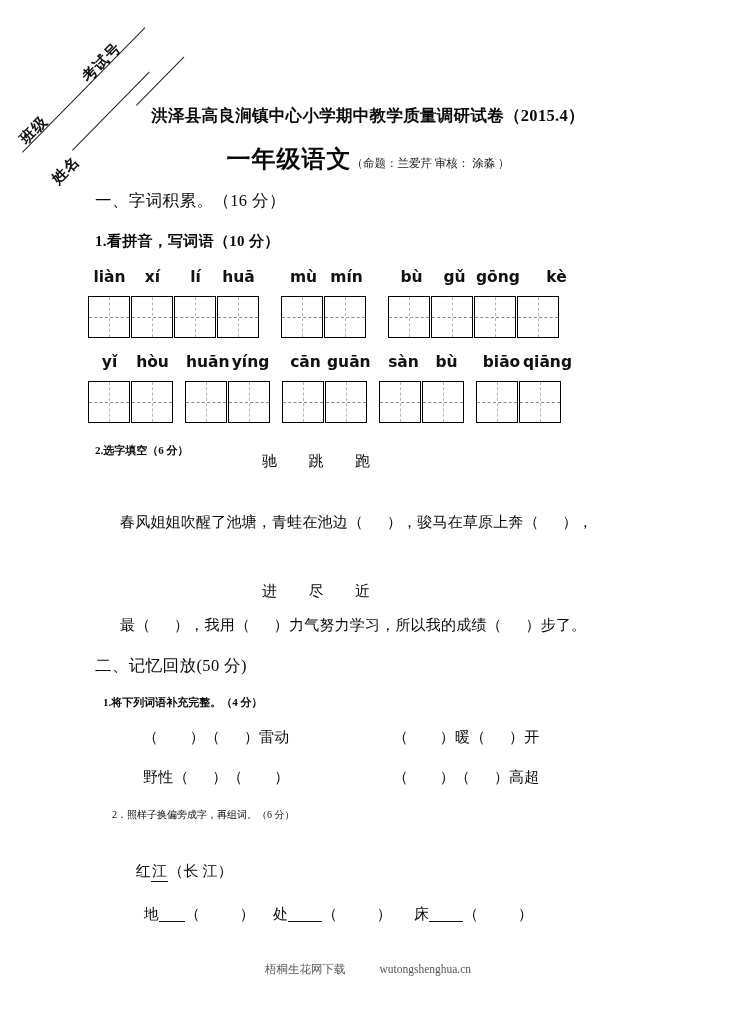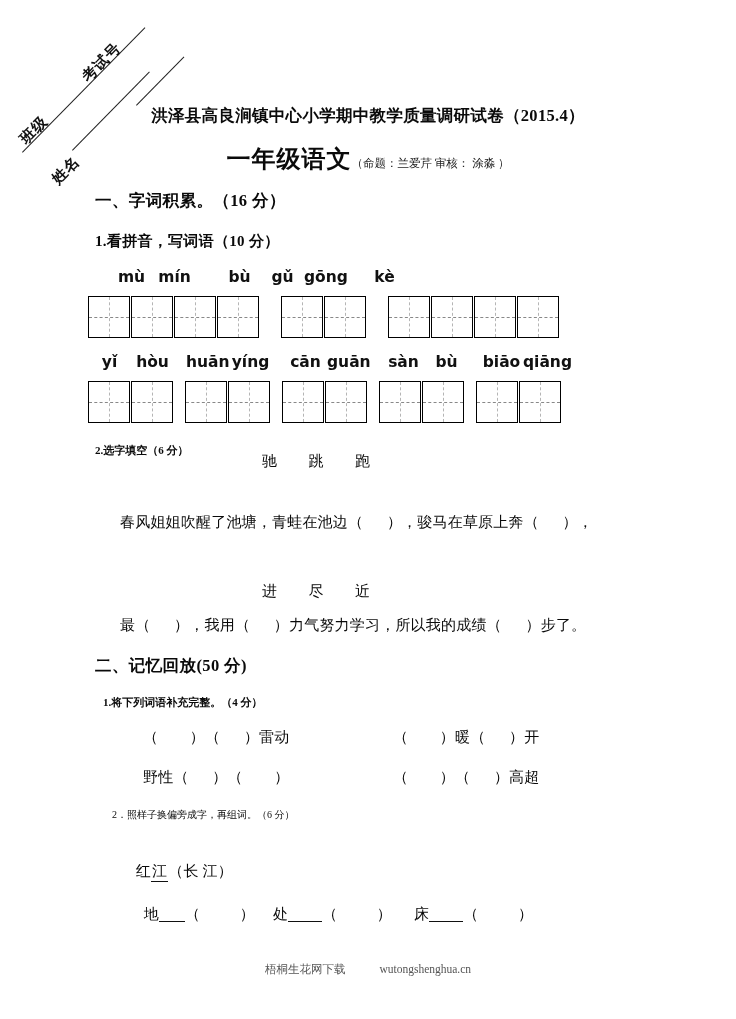--- a/index.html
+++ b/index.html
@@ -67,21 +67,21 @@
   .title-credit{
     font-size:11.5px;font-weight:normal;
     font-family:"Liberation Serif","DejaVu Serif",serif;
     vertical-align:baseline;
     color:#222;
   }
 
   
   .blk{position:absolute;white-space:pre;}
   .h1{
-    font-size:16.5px;font-weight:bold;
+    font-size:16.5px;font-weight:normal;
     font-family:"Liberation Serif","DejaVu Serif",serif;
     letter-spacing:0.4px;
   }
   .h2{
     font-size:15px;font-weight:bold;
     font-family:"Liberation Serif","DejaVu Serif",serif;
     letter-spacing:0.3px;
   }
   .h2s{
     font-size:11px;font-weight:bold;
@@ -171,20 +171,26 @@
   <div class="title-main">洪泽县高良涧镇中心小学期中教学质量调研试卷（2015.4）</div>
   <div class="title-sub-wrap">
     <span class="title-sub">一年级语文</span><span class="title-credit">（命题：兰爱芹  审核：  涂淼        ）</span>
   </div>
 
   <div class="blk h1" style="left:95px;top:190px;">一、字词积累。（16 分）</div>
 
   <div class="blk h2" style="left:95px;top:232px;">1.看拼音，写词语（10 分）</div>
 
   <div class="pinyin-row" style="left:88px;top:268px;">
+    <div class="pin-group">
+      <span class="pin" style="width:43px;">liàn</span>
+      <span class="pin" style="width:43px;">xí</span>
+      <span class="pin" style="width:43px;">lí</span>
+      <span class="pin" style="width:43px;">huā</span>
+    </div>
     <div class="pin-group" style="margin-left:22px;">
       <span class="pin" style="width:43px;">mù</span>
       <span class="pin" style="width:43px;">mín</span>
     </div>
     <div class="pin-group" style="margin-left:22px;">
       <span class="pin" style="width:43px;">bù</span>
       <span class="pin" style="width:43px;">gǔ</span>
       <span class="pin" style="width:43px;">gōng</span>
       <span class="pin" style="width:43px;padding-left:16px;">kè</span>
     </div>

